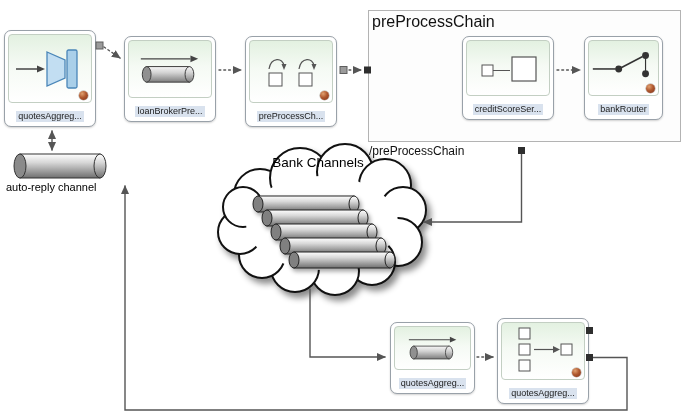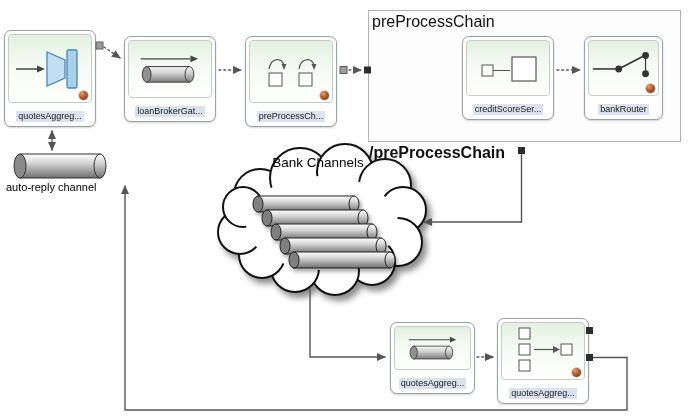--- a/index.html
+++ b/index.html
@@ -15,21 +15,21 @@
   .node-label-row { flex:0 0 auto; text-align:center; padding:0 2px 3px; }
   .node-label { display:inline-block; max-width:100%; background:#d9e2ee; color:#1c1c1c;
           font-size:9px; line-height:11px; padding:0 2px; white-space:nowrap; }
   .spring { position:absolute; right:3px; bottom:2px; width:9px; height:9px; border-radius:50%;
           background:radial-gradient(circle at 35% 30%, #e0a070 0%, #b0592f 45%, #7c2f1a 100%);
           box-shadow:0 0 0 0.5px rgba(60,30,10,0.4); }
 
   .chain-container { position:absolute; left:368px; top:10px; width:313px; height:132px;
           background:#fdfdfd; border:1px solid #b3b3b3; z-index:1; }
   .chain-title { font-size:16px; color:#111; padding:2px 0 0 3px; }
-  .chain-footer { position:absolute; left:369px; top:144px; font-size:16px; color:#111; z-index:1;font-weight:bold; }
+  .chain-footer { position:absolute; left:369px; top:144px; font-size:12px; color:#111; z-index:1; }
 
   .auto-reply-label { position:absolute; left:6px; top:181px; width:112px; 
           font-size:11px; color:#000; z-index:2; }
 
   #overlay { position:absolute; left:0; top:0; z-index:3; pointer-events:none; }
   svg text { font-family:"Liberation Sans", sans-serif; }
 </style>
 </head>
 <body>
 
@@ -80,21 +80,21 @@
     <div class="icon-panel">
       <svg width="70" height="45" viewBox="0 0 72 46">
         <rect x="12" y="20" width="44" height="16" fill="url(#cg)" stroke="#3a3a3a"></rect>
         <ellipse cx="56" cy="28" rx="4.5" ry="8" fill="url(#cg)" stroke="#3a3a3a"></ellipse>
         <ellipse cx="12" cy="28" rx="4.5" ry="8" fill="#909090" stroke="#3a3a3a"></ellipse>
         <line x1="6" y1="12" x2="57" y2="12" stroke="#444" stroke-width="1.3"></line>
         <polygon points="57,8.5 65,12 57,15.5" fill="#444"></polygon>
       </svg>
     </div>
     <div class="node-label-row">
-      <span class="node-label">loanBrokerGat...</span>
+      <span class="node-label">loanBrokerPre...</span>
     </div>
   </div>
 
   <div class="node" style="left:245px;top:36px;width:92px;height:91px">
     <div class="icon-panel">
       <svg width="72" height="50" viewBox="0 0 72 50">
         <path d="M14 22 C16 10 28 10 29 19" fill="none" stroke="#555" stroke-width="1.2"></path>
         <polygon points="26.5,17 31.5,17 29,23" fill="#555"></polygon>
         <path d="M44 22 C46 10 58 10 59 19" fill="none" stroke="#555" stroke-width="1.2"></path>
         <polygon points="56.5,17 61.5,17 59,23" fill="#555"></polygon>

